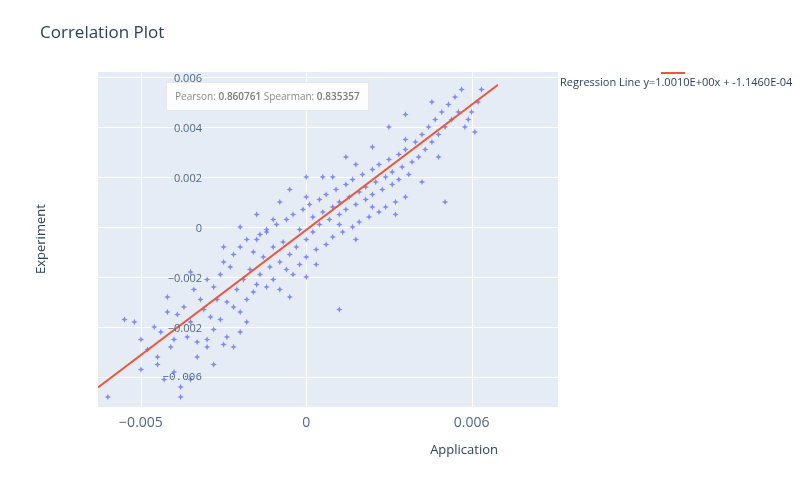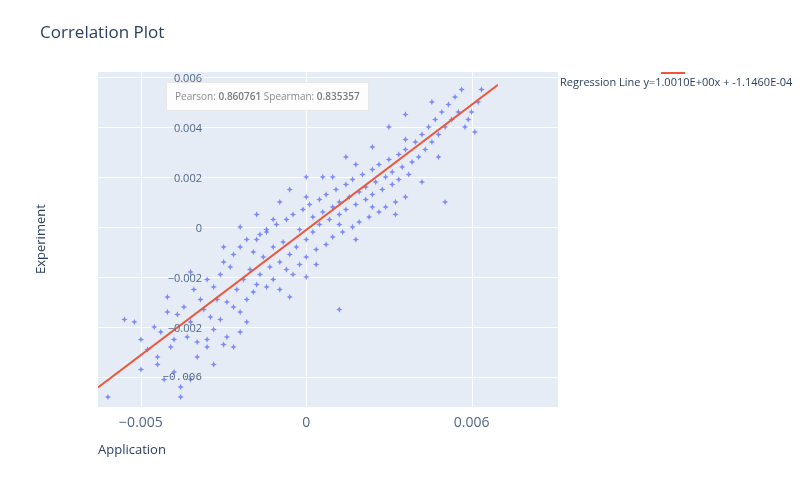--- a/index.html
+++ b/index.html
@@ -55,21 +55,21 @@
     font-size: 14px;
     color: #506784;
     transform: translateX(-50%);
     text-align: left;
   }
   .axis-label-x {
     position: absolute;
     top: 370px;
     left: 58px;
     width: 400px;
-    text-align: left;
+    text-align: right;
     font-size: 13px;
     color: #2a3f5f;
   }
   .axis-label-y {
     position: absolute;
     left: -10px;
     top: 2px;
     height: 335px;
     width: 20px;
     display: flex;

